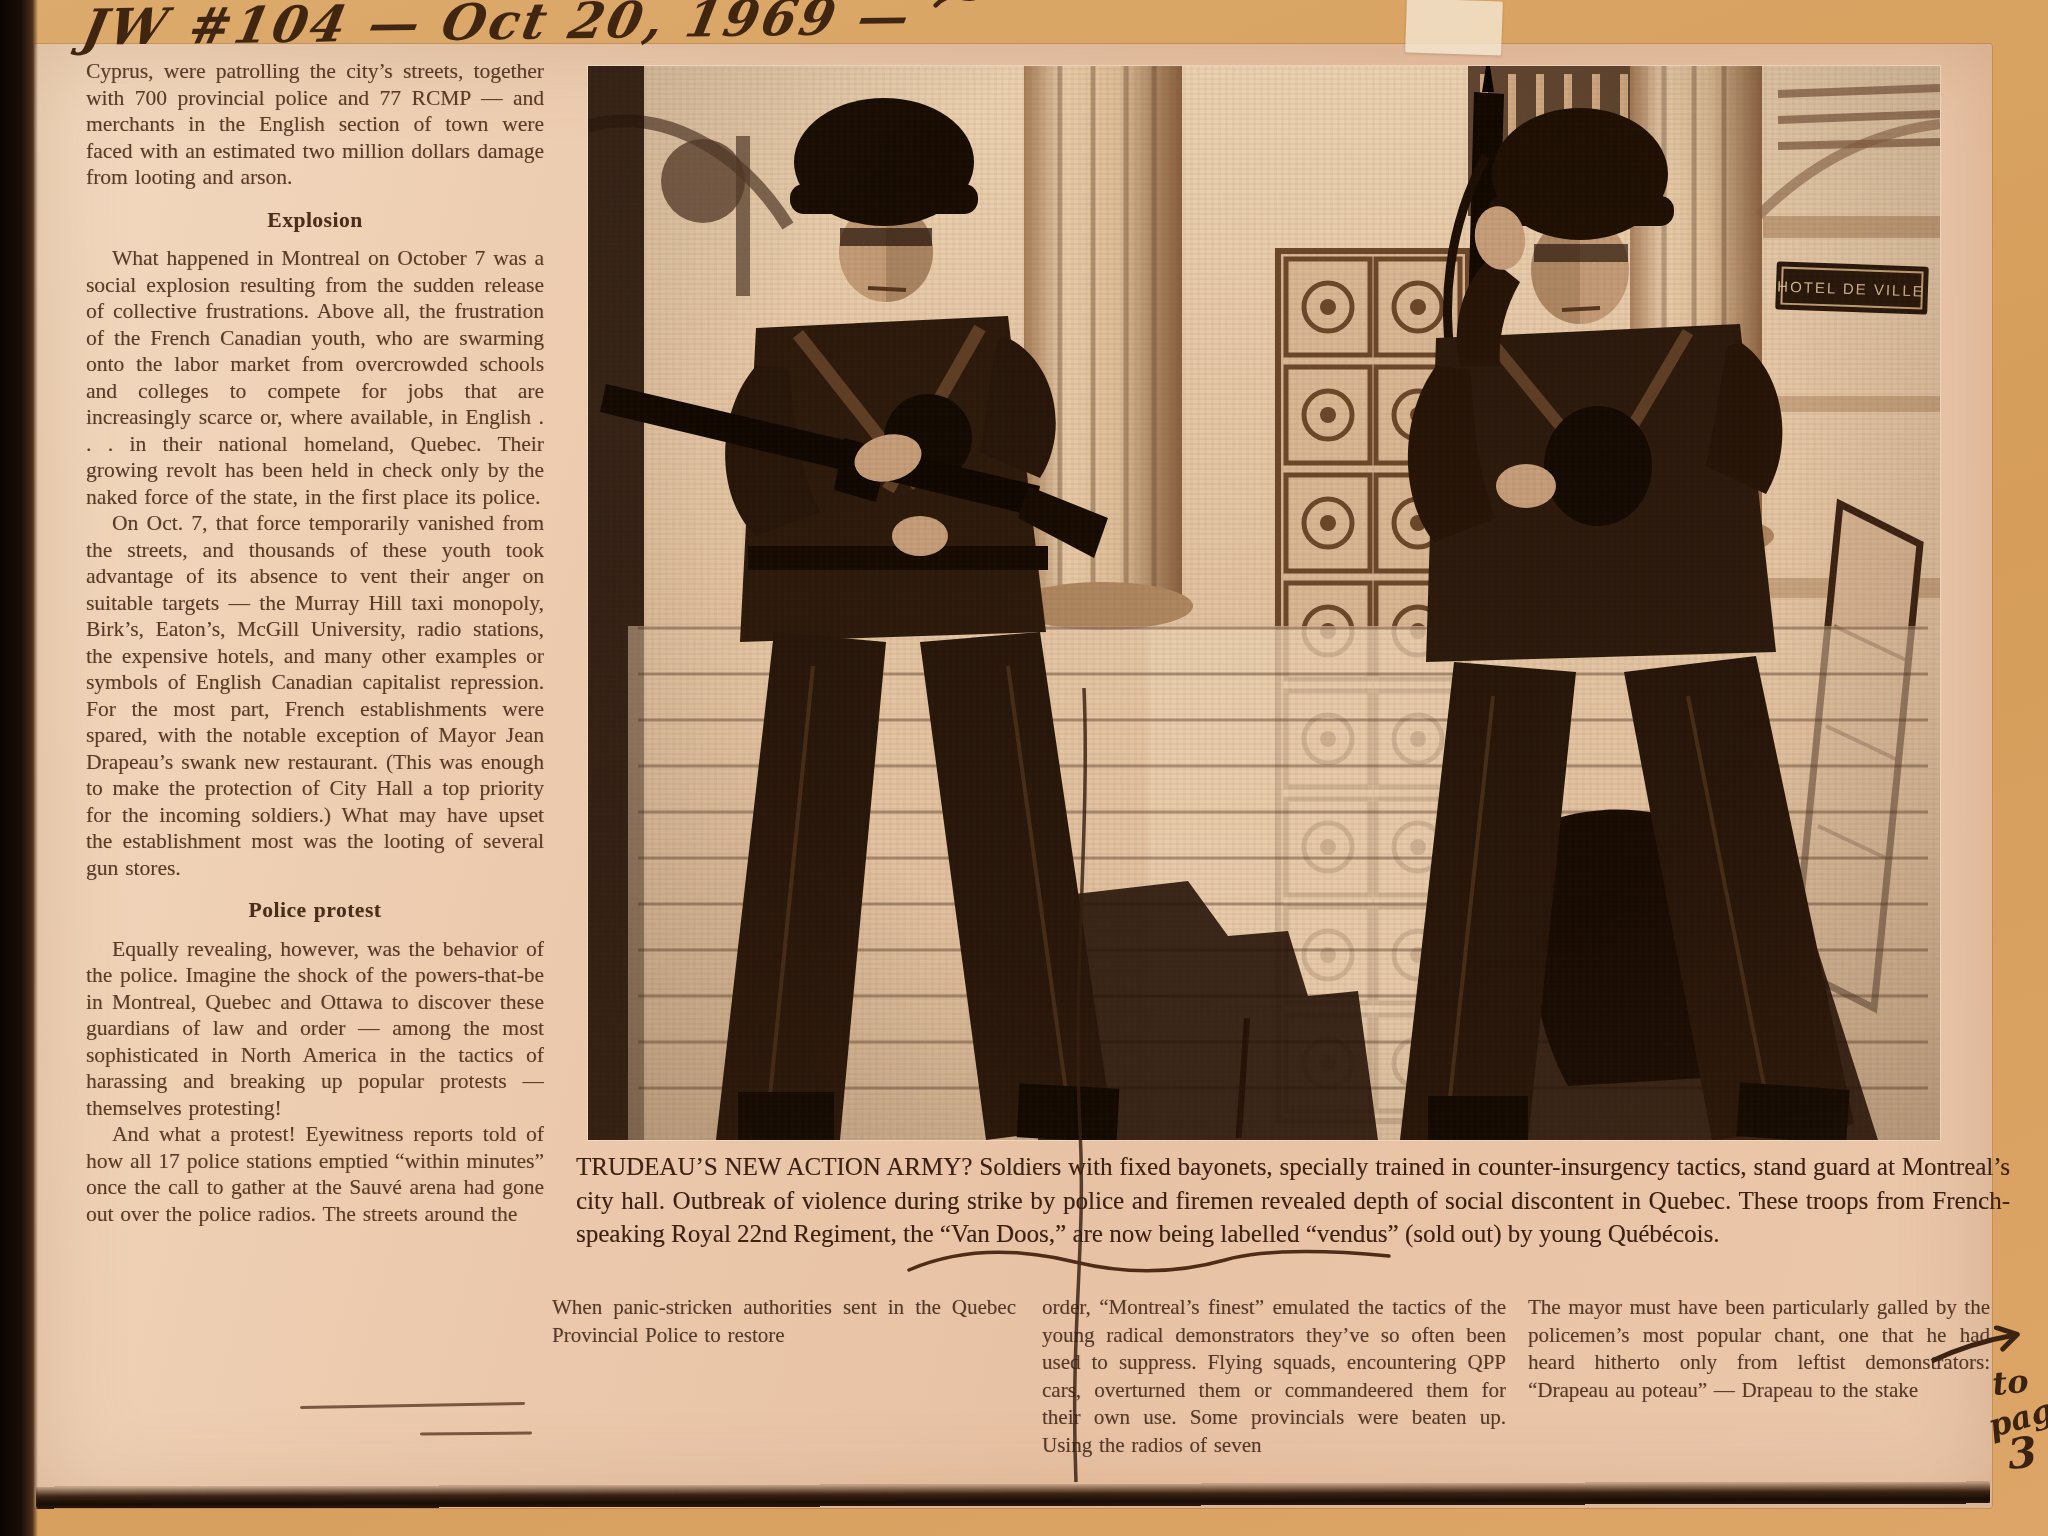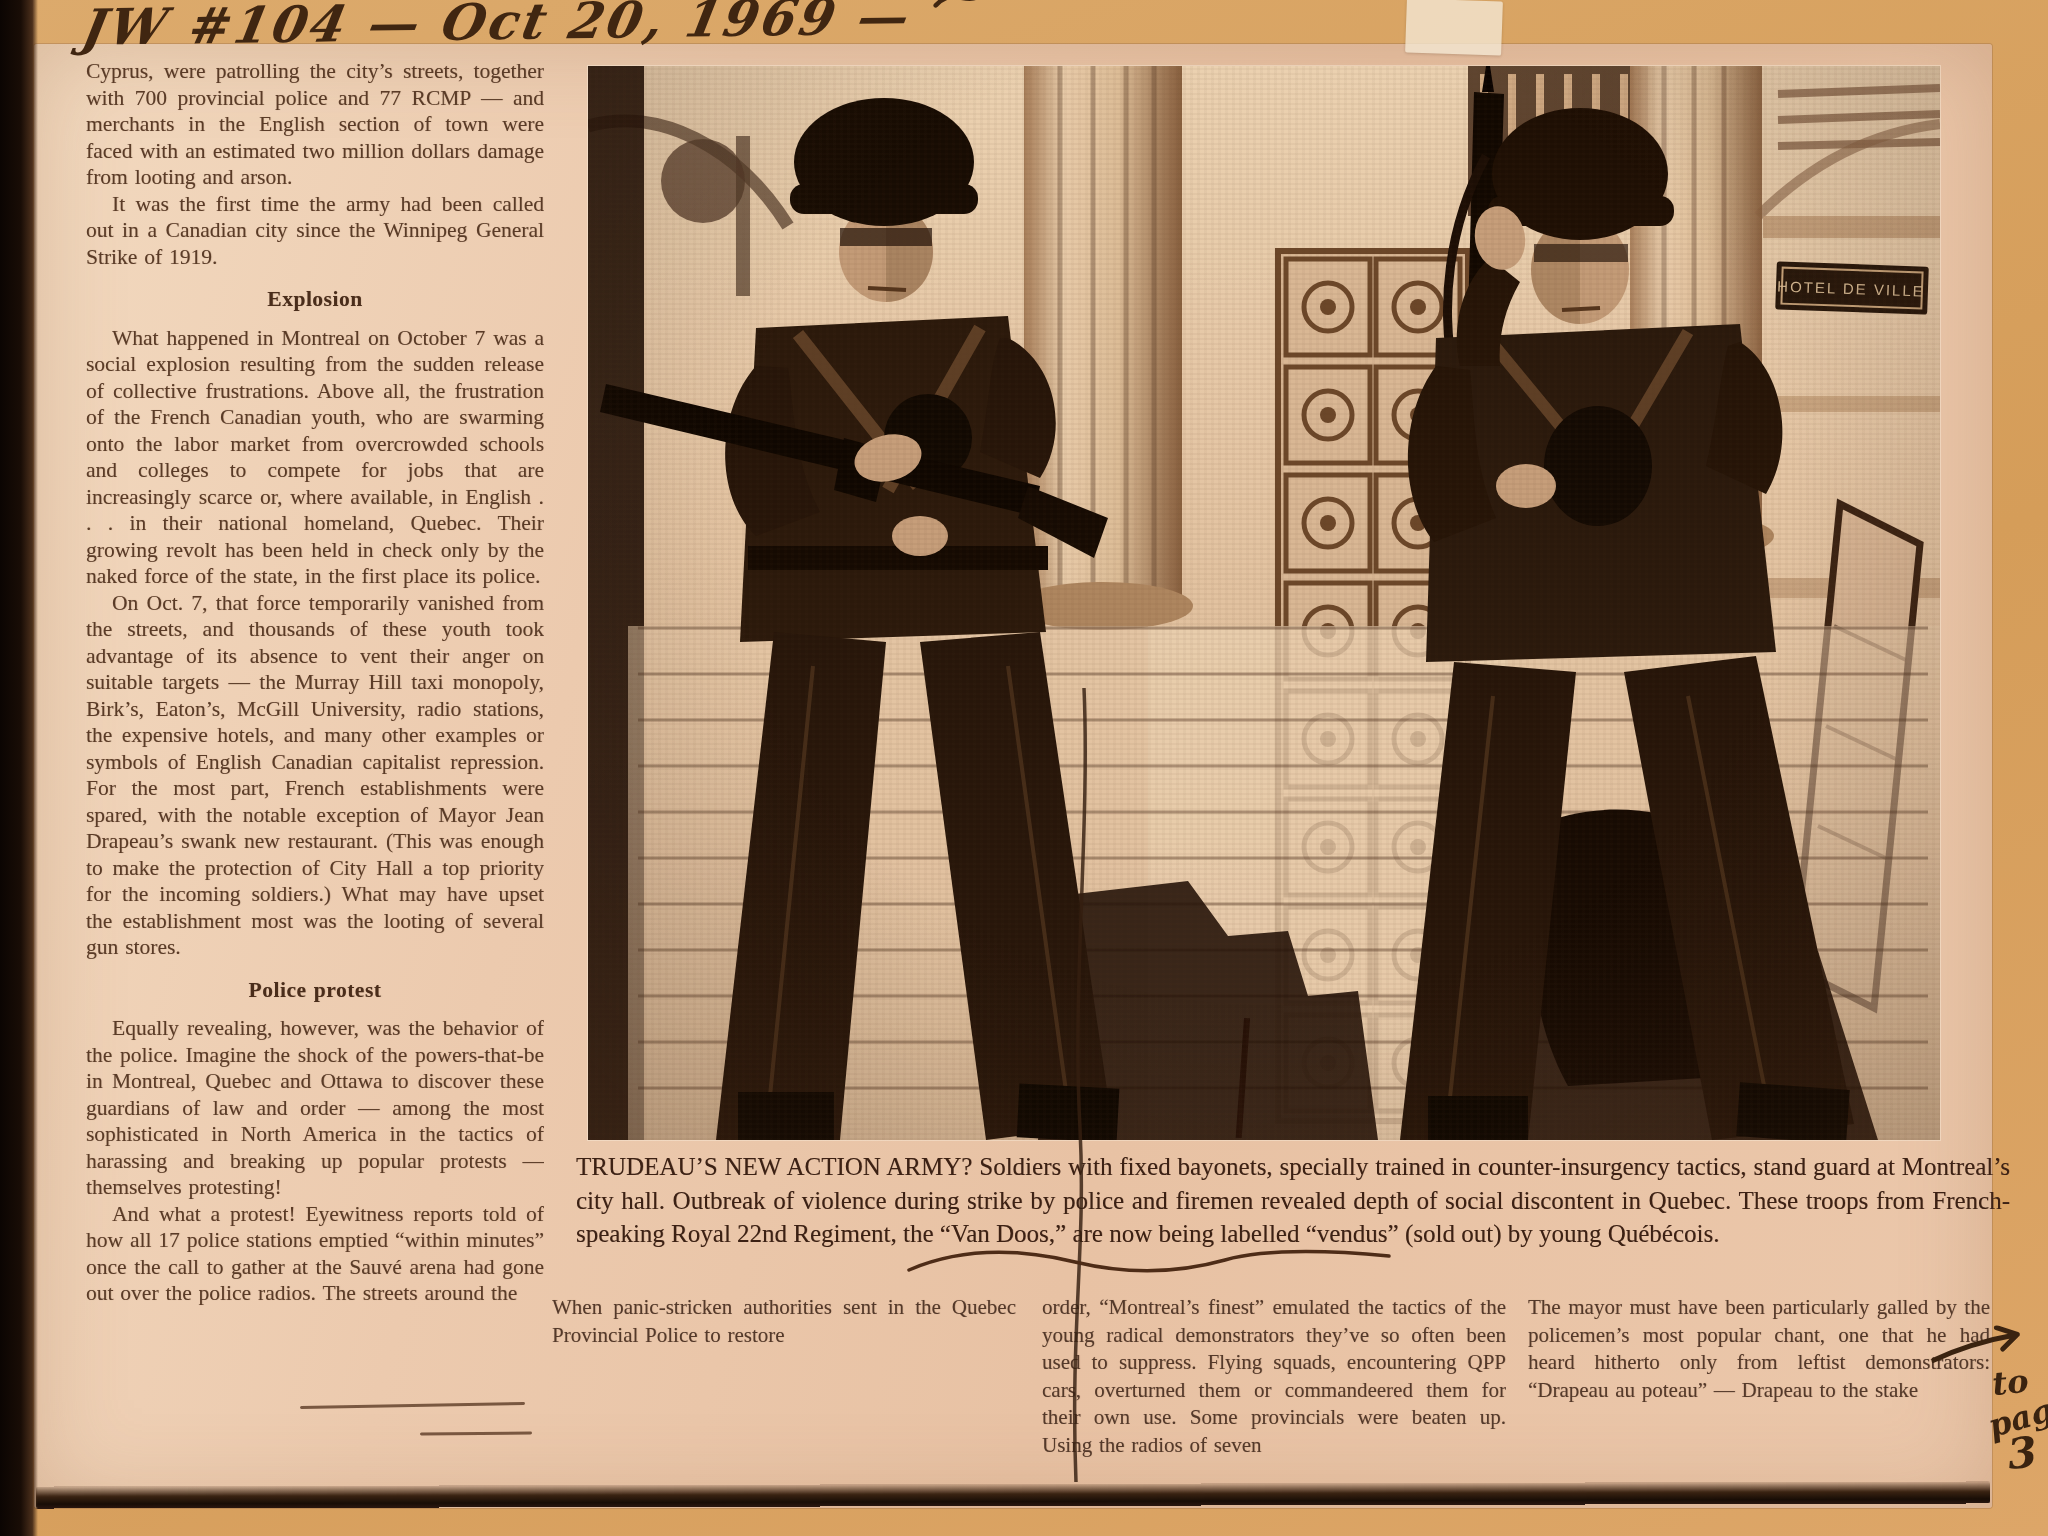--- a/index.html
+++ b/index.html
@@ -62,21 +62,20 @@
   <div class="handnote-top">
     <span>JW #104 — Oct 20, 1969 —</span><svg width="150" height="44" viewBox="0 0 150 44">
         <path d="M4,30 C20,10 34,34 50,18 C64,6 78,30 96,16 C112,6 128,26 146,12" stroke="#402611" stroke-width="5" fill="none" stroke-linecap="round"></path>
       </svg>
   </div>
 
   <div class="sticker"></div>
 
   <div class="col-left">
       <div class="para">Cyprus, were patrolling the city’s streets, together with 700 provincial police and 77 RCMP — and merchants in the English section of town were faced with an estimated two million dollars damage from looting and arson.</div>
-      <div class="para">It was the first time the army had been called out in a Canadian city since the Winnipeg General Strike of 1919.</div>
       <div class="subhead">Explosion</div>
       <div class="para">What happened in Montreal on October 7 was a social explosion resulting from the sudden release of collective frustrations. Above all, the frustration of the French Canadian youth, who are swarming onto the labor market from overcrowded schools and colleges to compete for jobs that are increasingly scarce or, where available, in English . . . in their national homeland, Quebec. Their growing revolt has been held in check only by the naked force of the state, in the first place its police.</div>
       <div class="para">On Oct. 7, that force temporarily vanished from the streets, and thousands of these youth took advantage of its absence to vent their anger on suitable targets — the Murray Hill taxi monopoly, Birk’s, Eaton’s, McGill University, radio stations, the expensive hotels, and many other examples or symbols of English Canadian capitalist repression. For the most part, French establishments were spared, with the notable exception of Mayor Jean Drapeau’s swank new restaurant. (This was enough to make the protection of City Hall a top priority for the incoming soldiers.) What may have upset the establishment most was the looting of several gun stores.</div>
       <div class="subhead">Police protest</div>
       <div class="para">Equally revealing, however, was the behavior of the police. Imagine the shock of the powers-that-be in Montreal, Quebec and Ottawa to discover these guardians of law and order — among the most sophisticated in North America in the tactics of harassing and breaking up popular protests — themselves protesting!</div>
       <div class="para">And what a protest! Eyewitness reports told of how all 17 police stations emptied “within minutes” once the call to gather at the Sauvé arena had gone out over the police radios. The streets around the</div>
     </div>
 
   <div class="photo">
     <svg width="1352" height="1074" viewBox="0 0 1352 1074" preserveAspectRatio="none">

